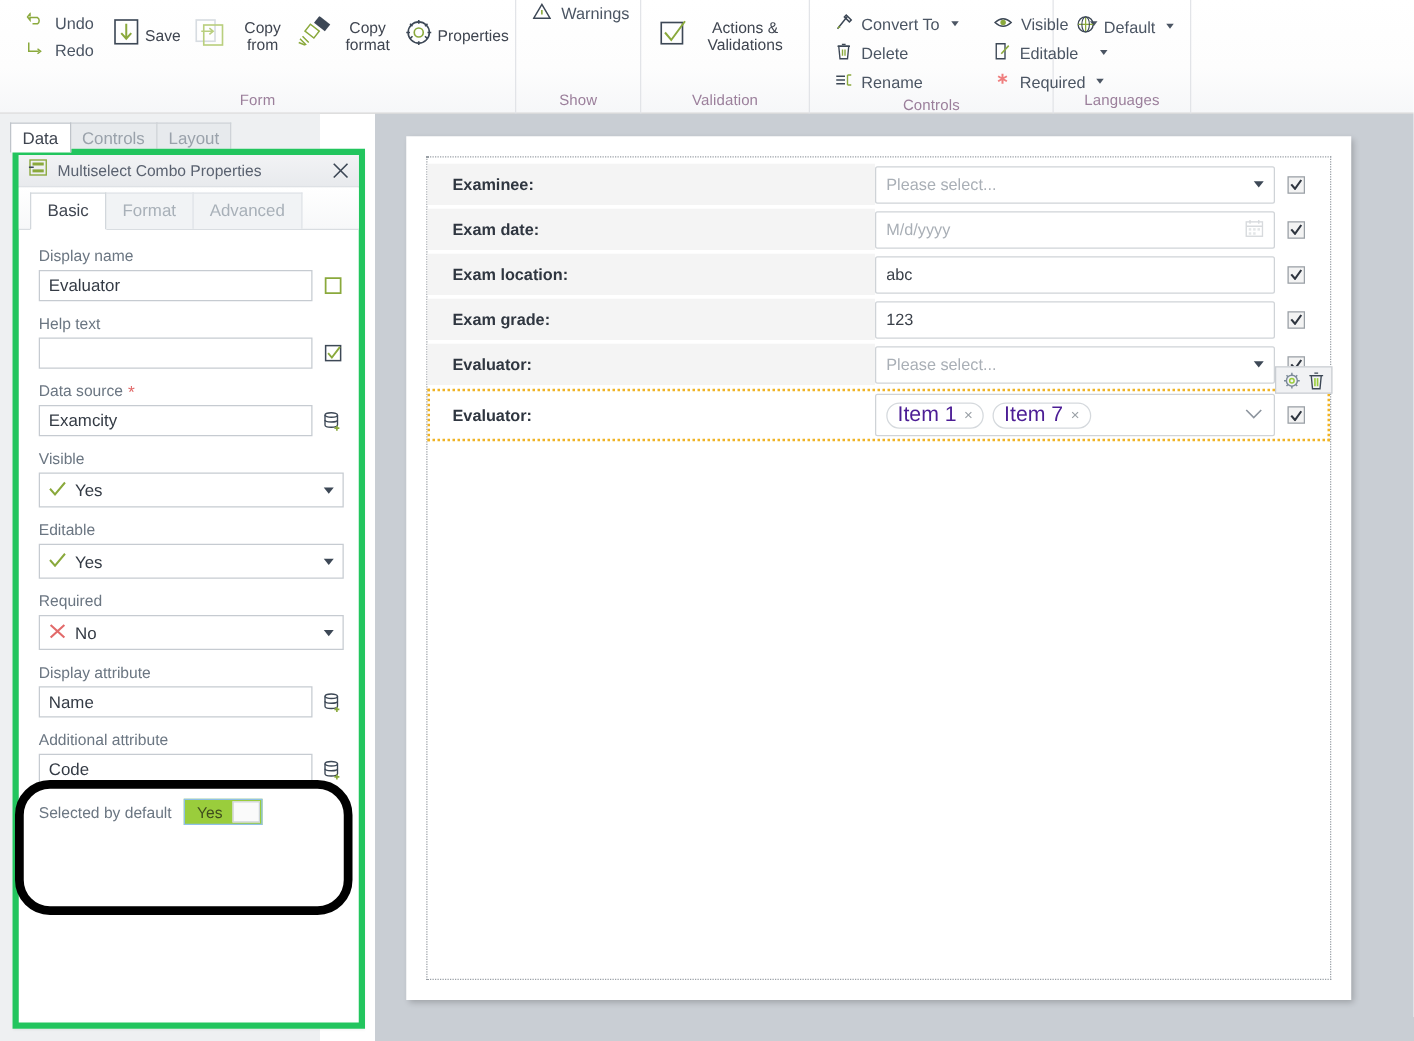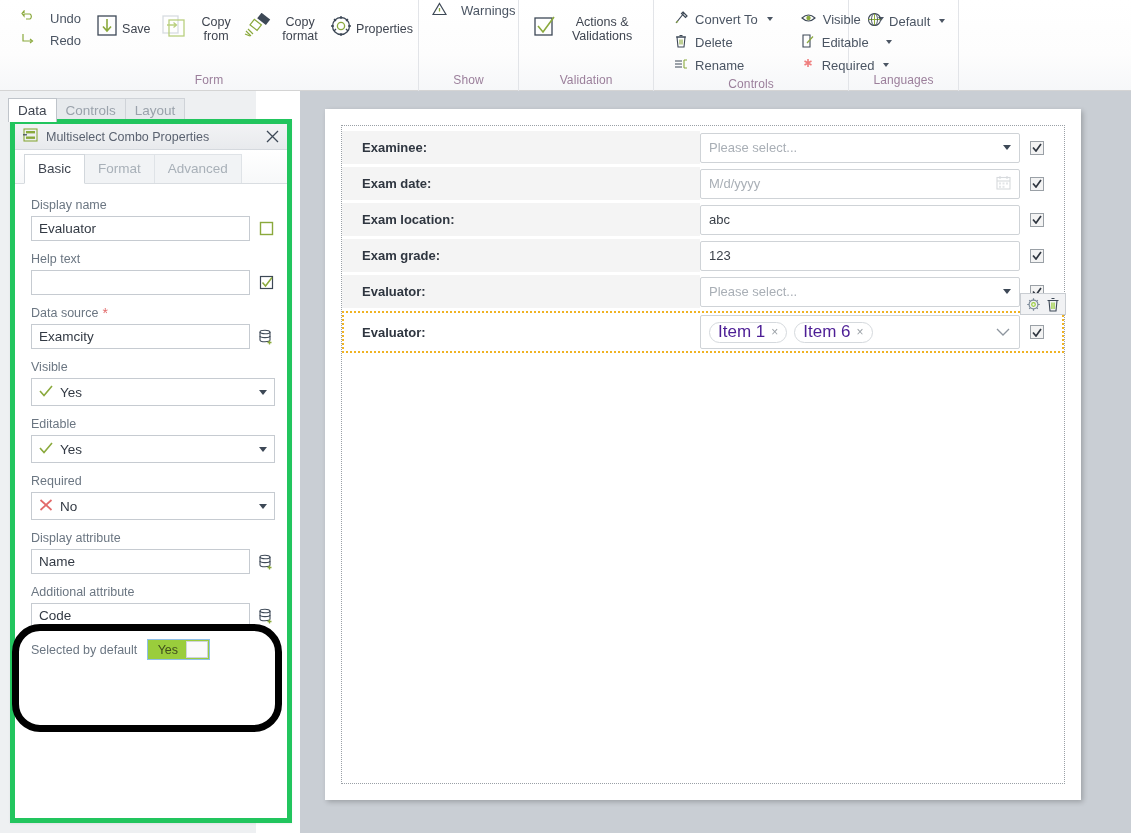--- a/index.html
+++ b/index.html
@@ -23,21 +23,21 @@
   .rgroup.bordered { border-right: 1px solid #e2e4e8; }
   .rgroup-body { flex: 1; display: flex; align-items: flex-start; padding: 4px 8px 0 8px; }
   .rgroup-title {
     height: 19px; line-height: 17px; text-align: center;
     font-size: 12px; color: #9b7f9b; letter-spacing: .1px;
   }
 
   
   .stackbtns { display: flex; flex-direction: column; justify-content: center; padding: 4px 6px 0 8px; gap: 2px; }
   .minibtn {
-    display: flex; align-items: center; gap: 14px;
+    display: flex; align-items: center; gap: 8px;
     font-size: 13px; color: #4b5563; padding: 2px 5px; border-radius: 2px;
     cursor: default; white-space: nowrap;
   }
   .minibtn svg { flex: none; }
 
   .bigbtn {
     width: 66px; display: flex; flex-direction: row; align-items: center;
     padding-top: 4px; cursor: default; border-radius: 2px;
   }
   .bigbtn.wide { width: 84px; }
@@ -646,21 +646,21 @@
         <div class="sel-row-wrap">
           <div class="frm-row" style="height:42px;margin-bottom:0">
             <div class="lbl" style="background:transparent">Evaluator:</div>
             <div class="ctl">
               <div class="tagbox">
                 <span class="tag">
                   <span class="tagname">Item 1</span>
                   <span class="tagx">×</span>
                 </span>
                 <span class="tag">
-                  <span class="tagname">Item 6</span>
+                  <span class="tagname">Item 7</span>
                   <span class="tagx">×</span>
                 </span>
                 <span class="chev">
                   <svg width="16" height="10" viewBox="0 0 16 10">
                     <path d="M2 2 L8 8 L14 2" fill="none" stroke="#8d959e" stroke-width="1.3"></path>
                   </svg>
                 </span>
               </div>
               <span class="chk">
                 <svg width="10" height="9" viewBox="0 0 10 9">

